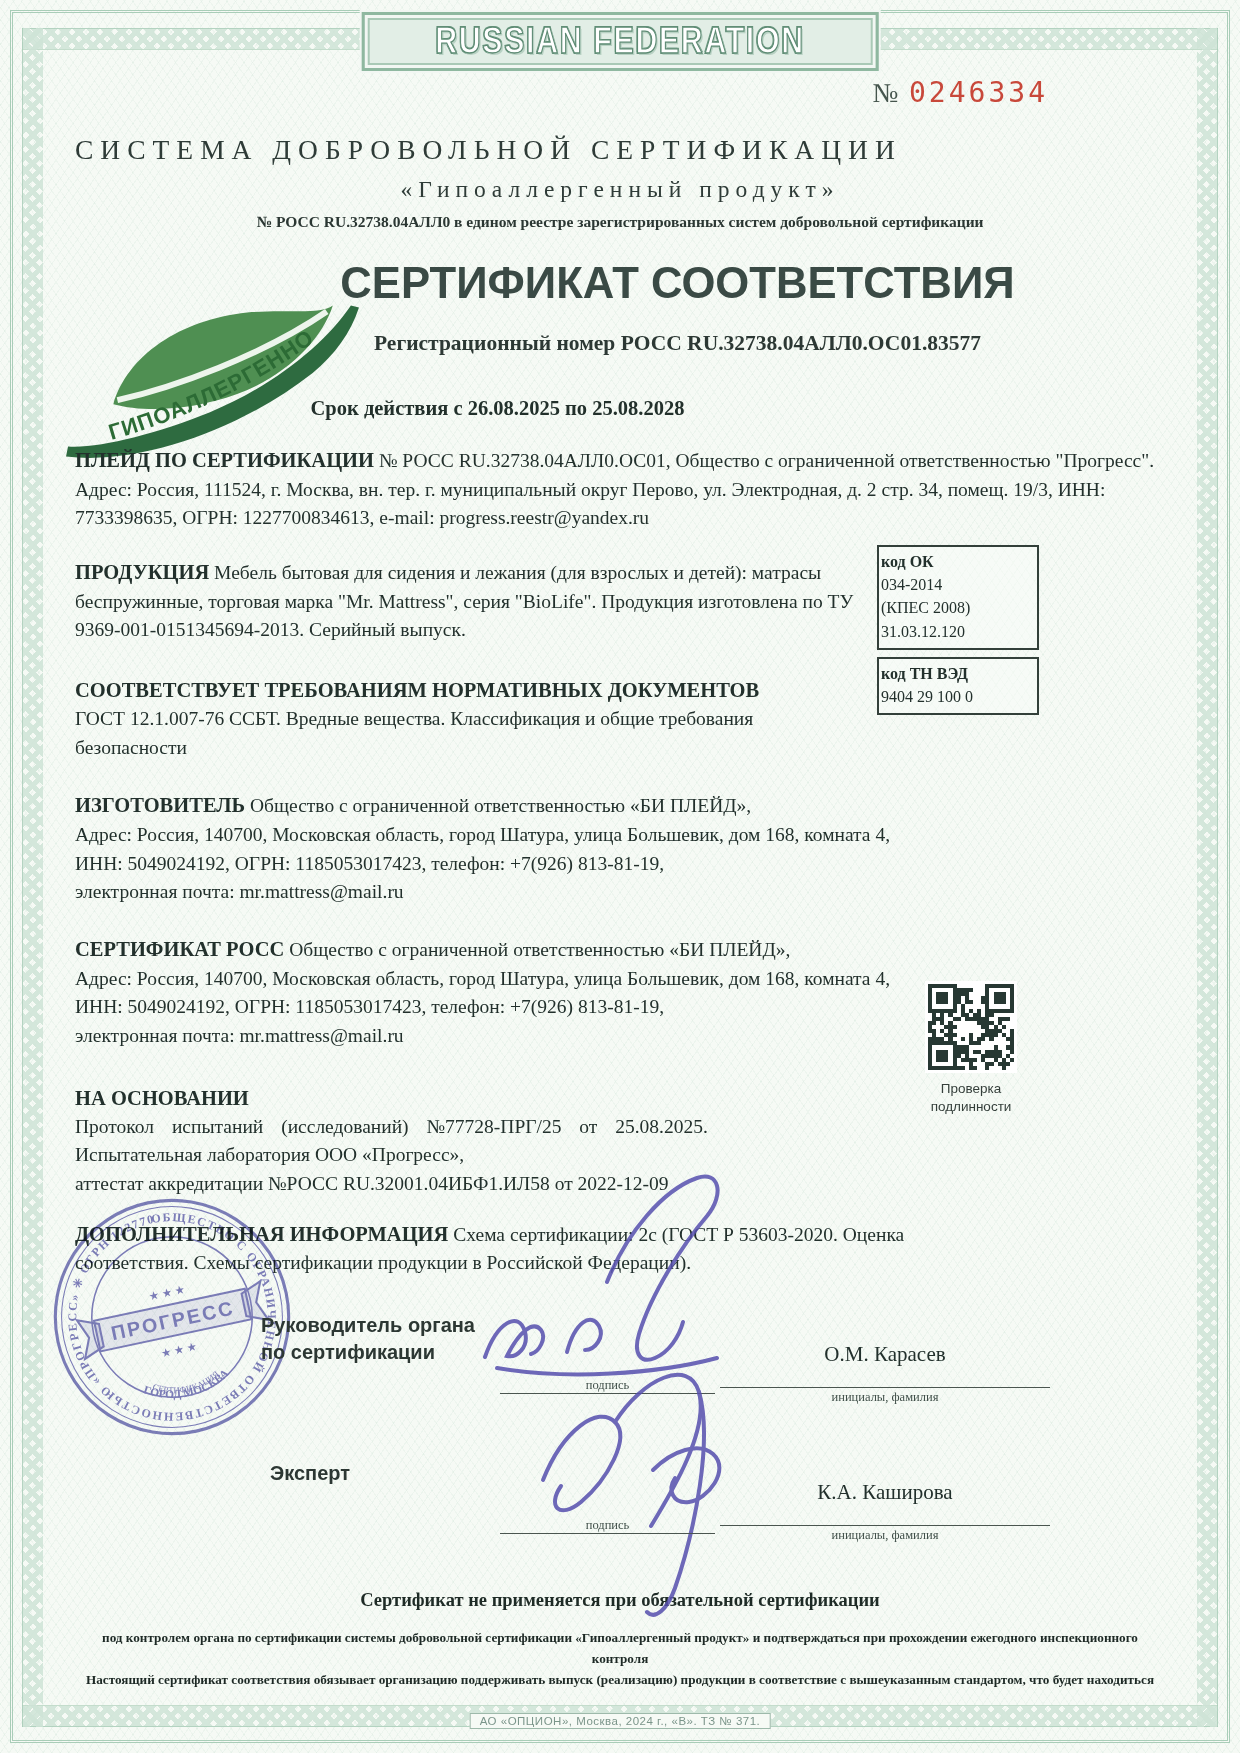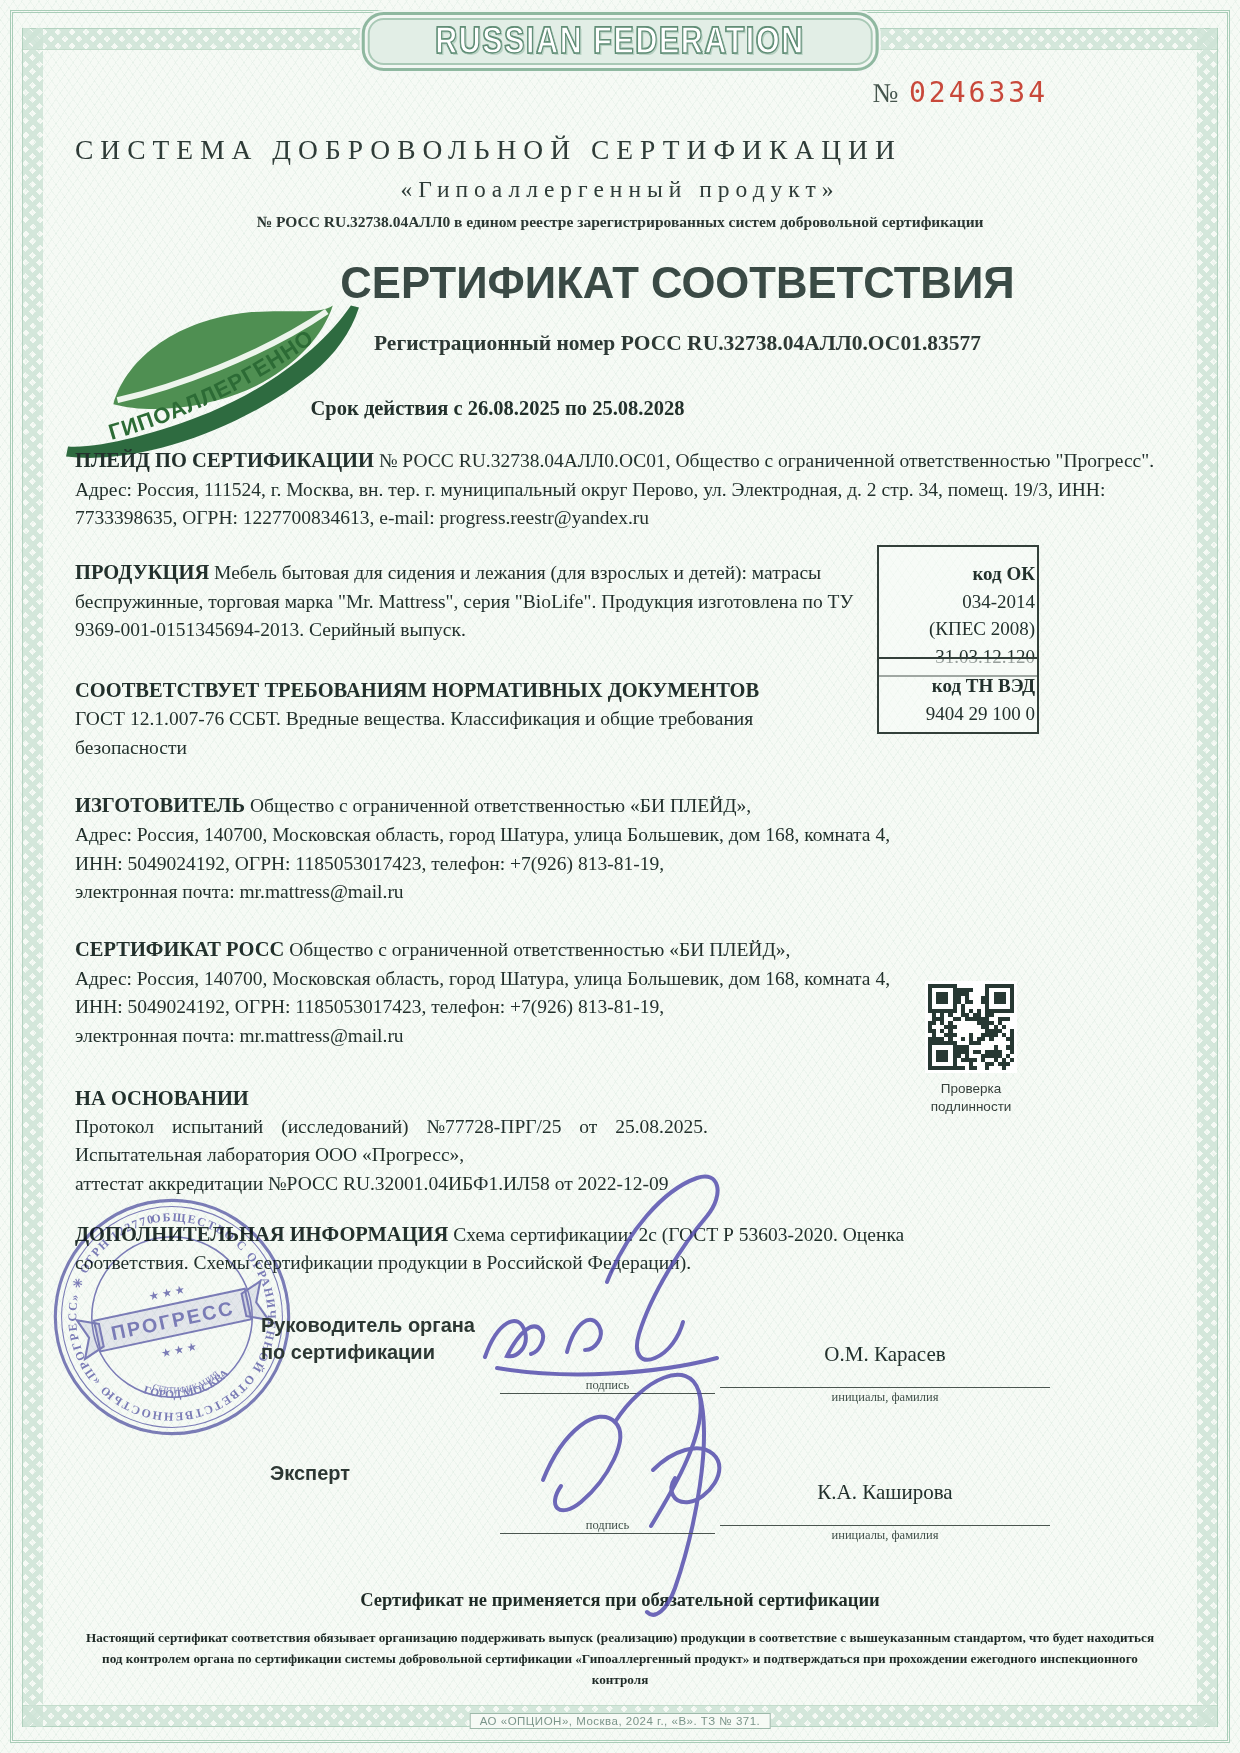--- a/index.html
+++ b/index.html
@@ -17,21 +17,21 @@
       repeating-linear-gradient(135deg,#cfe4d7 0 5px, rgba(255,255,255,0) 5px 10px),
       repeating-linear-gradient(45deg,#cfe4d7 0 5px, rgba(255,255,255,0) 5px 10px);
   }
   .band-top{left:22px;right:22px;top:28px;height:20px;border-top:1px solid #a9cdb8;border-bottom:1px solid #bcd8c6;}
   .band-bottom{left:22px;right:22px;bottom:26px;height:20px;border-top:1px solid #bcd8c6;border-bottom:1px solid #a9cdb8;}
   .band-left{top:28px;bottom:26px;left:22px;width:20px;border-left:1px solid #a9cdb8;}
   .band-right{top:28px;bottom:26px;right:22px;width:20px;border-right:1px solid #a9cdb8;}
 
   .banner{
     position:absolute;top:12px;left:50%;transform:translateX(-50%);
-    background:#e2eee6;border:3px solid #8fb8a0;border-radius:22px;
+    background:#e2eee6;border:3px solid #8fb8a0;border-radius:0;
     box-shadow: inset 0 0 0 3px #f2f7f3, inset 0 0 0 5px #a9c9b6, 0 0 0 2px #f2f7f3;
     padding:7px 30px 9px;z-index:5;
   }
   .banner-text{
     font-family:"Liberation Sans", sans-serif;font-weight:bold;font-size:37px;line-height:1;
     letter-spacing:2px;color:#ffffff;display:inline-block;transform:scaleX(.82);transform-origin:center;
     -webkit-text-stroke:1.3px #5d8a73;
     text-shadow:2px 2px 0 #b9d2c4, -1px -1px 0 #6f9c84, 1px -1px 0 #6f9c84, -1px 1px 0 #6f9c84;
     white-space:nowrap;
   }
@@ -53,22 +53,22 @@
   .validity{position:absolute;left:0;width:845px;top:166px;text-align:center;font-size:20.5px;font-weight:bold;color:#22302b;}
 
   .sections{position:relative;font-size:19.5px;line-height:1.47;color:#22302c;}
   .lbl{font-weight:bold;font-size:20.5px;}
   .sec{margin:0 0 24px;}
   .w810{width:808px;}
   .w730{width:735px;}
   .w850{width:852px;}
   .just{word-spacing:13px;}
 
-  .code-box{position:absolute;right:126px;width:154px;border:2px solid #33403a;text-align:right;
-    font-size:19px;line-height:1.45;padding:13px 2px 5px;background:rgba(248,252,248,.55);color:#22302c;}
+  .code-box{position:absolute;right:126px;width:154px;border:2px solid #33403a;text-align:left;
+    font-size:16px;line-height:1.45;padding:3px 2px 5px;background:rgba(248,252,248,.55);color:#22302c;}
   .code-box .bt{font-weight:bold;}
   .ok-box{top:100px;}
   .tnved-box{top:212px;}
 
   .qr-wrap{position:absolute;top:536px;right:116px;width:156px;text-align:center;}
   .qr{width:92px;height:92px;margin:0 auto;background:#ffffff;padding:3px;box-sizing:border-box;
     display:grid;grid-template-columns:repeat(21,1fr);grid-template-rows:repeat(21,1fr);}
   .qr i{display:block;}
   .qr i.d{background:#273833;}
   .qr-cap{margin-top:7px;font-family:"Liberation Sans",sans-serif;font-size:13.5px;line-height:1.3;color:#353f3b;}
@@ -709,19 +709,19 @@
         <span class="cap">подпись</span>
       </div>
       <div class="nameline name-expert">
         <span class="nm">К.А. Каширова</span>
         <span class="cap">инициалы, фамилия</span>
       </div>
     </div>
 
     <div class="no-mandatory">Сертификат не применяется при обязательной сертификации</div>
     <div class="fine-print">
+      <div>под контролем органа по сертификации системы добровольной сертификации «Гипоаллергенный продукт» и подтверждаться при прохождении ежегодного инспекционного контроля</div>
       <div>Настоящий сертификат соответствия обязывает организацию поддерживать выпуск (реализацию) продукции в соответствие с вышеуказанным стандартом, что будет находиться</div>
-      <div>под контролем органа по сертификации системы добровольной сертификации «Гипоаллергенный продукт» и подтверждаться при прохождении ежегодного инспекционного контроля</div>
     </div>
   </div>
 
   <div class="printer">АО «ОПЦИОН», Москва, 2024 г., «В». ТЗ № 371.</div>
 </div>
 
 </body></html>

